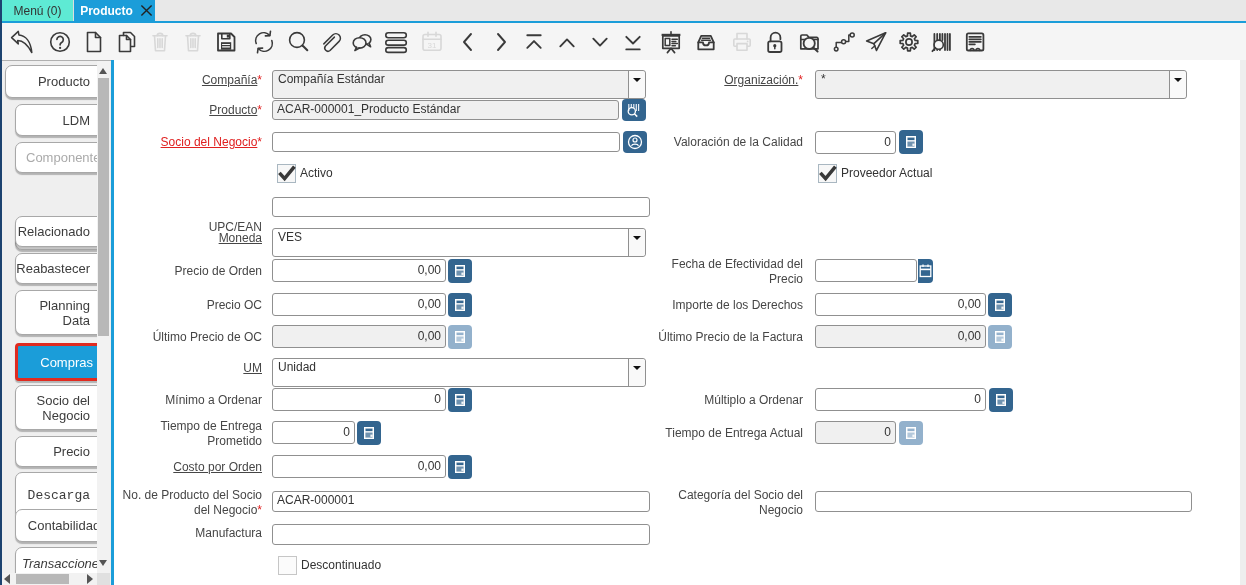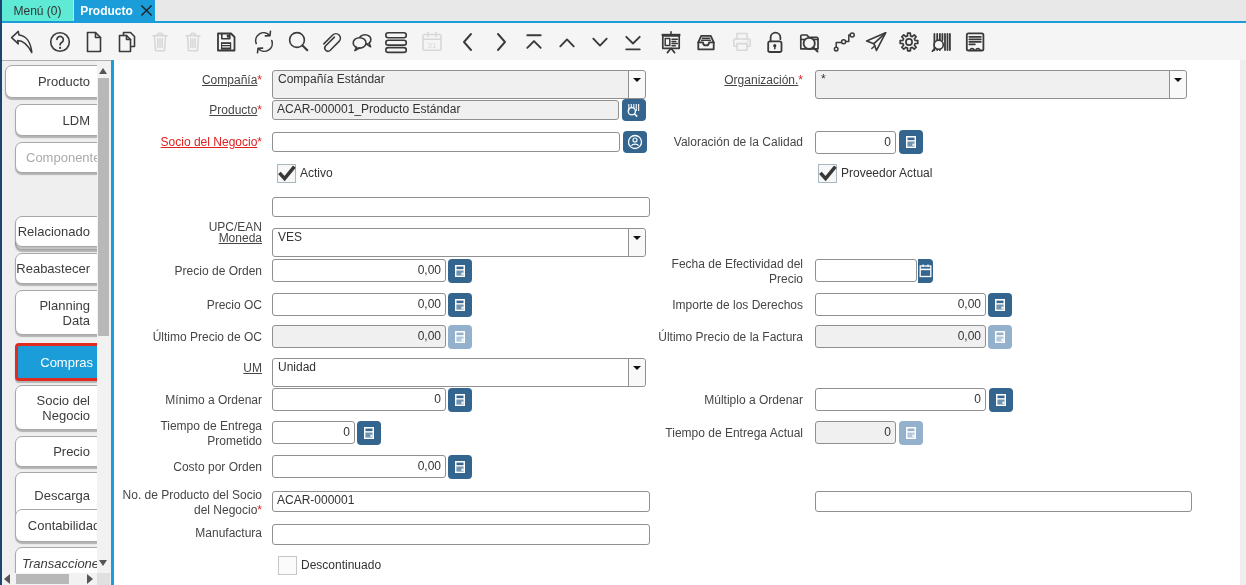--- a/index.html
+++ b/index.html
@@ -224,21 +224,21 @@
     <div class="stab" style="left:5px;top:4px;height:33px;width:102px;">Producto</div>
     <div class="stab" style="top:43px;height:32px;">LDM</div>
     <div class="stab dis" style="top:81px;height:31px;text-align:left;padding-left:10px;padding-right:0;">Componentes</div>
     <div class="stab" style="top:118px;height:31px;margin-top:40px;">Sustituto</div>
     <div class="stab" style="top:155px;height:31px;">Relacionado</div>
     <div class="stab" style="top:192px;height:31px;">Reabastecer</div>
     <div class="stab" style="top:229px;height:45px;white-space:normal;">Planning Data</div>
     <div class="stab sel" style="top:282px;height:38px;">Compras</div>
     <div class="stab" style="top:324px;height:45px;white-space:normal;">Socio del Negocio</div>
     <div class="stab" style="top:375px;height:31px;">Precio</div>
-    <div class="stab" style="top:411px;height:47px;">Descarga</div>
+    <div class="stab" style="top:411px;height:47px;font-family:Liberation Mono, monospace;">Descarga</div>
     <div class="stab" style="top:448px;height:33px;text-align:center;padding-left:6px;padding-right:0;">Contabilidad</div>
     <div class="stab" style="top:486px;height:33px;font-style:italic;text-align:left;padding-left:6px;padding-right:0;">Transacciones</div>
   </div>
   <div id="vsb" class="abs">
       <div class="thumb"></div>
       <div class="arr up"></div>
       <div class="arr dn"></div>
     </div>
   <div id="hsb" class="abs">
       <div class="thumb"></div>
@@ -394,33 +394,34 @@
     <div class="txt num ro" style="left:701px;top:361px;width:81px;">0</div>
     <div class="btn dis" style="left:785px;top:361px;width:24px;height:24px;">
         <svg width="24" height="24" viewBox="0 0 24 24" style="position:absolute;left:0;top:0">
           <rect x="7.7" y="6.7" width="8.6" height="10.6" fill="rgba(255,255,255,0.3)"></rect>
           <rect x="8.6" y="8.1" width="6.8" height="2.1" fill="#93b1cc"></rect>
           <rect x="7.9" y="10.2" width="8.2" height="1.3" fill="#fff"></rect>
           <rect x="13.4" y="13.6" width="2.3" height="2.3" fill="#fff" opacity="0.9"></rect>
           <rect x="7.7" y="6.7" width="8.6" height="10.6" fill="none" stroke="#fff" stroke-width="1.4"></rect>
         </svg>
       </div>
-    <div class="lbl" style="left:-52px;top:400px;width:200px;">Costo por Orden</div>
+    <div class="lbl" style="left:-52px;top:400px;width:200px;text-decoration:underline;">Costo por Orden</div>
     <div class="txt num" style="left:158px;top:395px;width:174px;">0,00</div>
     <div class="btn" style="left:334px;top:395px;width:24px;height:24px;">
         <svg width="24" height="24" viewBox="0 0 24 24" style="position:absolute;left:0;top:0">
           <rect x="7.7" y="6.7" width="8.6" height="10.6" fill="rgba(255,255,255,0.3)"></rect>
           <rect x="8.6" y="8.1" width="6.8" height="2.1" fill="#33658f"></rect>
           <rect x="7.9" y="10.2" width="8.2" height="1.3" fill="#fff"></rect>
           <rect x="13.4" y="13.6" width="2.3" height="2.3" fill="#fff" opacity="0.9"></rect>
           <rect x="7.7" y="6.7" width="8.6" height="10.6" fill="none" stroke="#fff" stroke-width="1.4"></rect>
         </svg>
       </div>
     <div class="lbl" style="left:-52px;top:428px;width:200px;">No. de Producto del Socio<br>del Negocio<span class="ast">*</span></div>
     <div class="txt" style="left:158px;top:431px;width:378px;height:21px;">ACAR-000001</div>
+    <div class="lbl" style="left:489px;top:428px;width:200px;">Categoría del Socio del<br>Negocio</div>
     <div class="txt" style="left:701px;top:431px;width:377px;height:21px;"></div>
     <div class="lbl" style="left:-52px;top:466px;width:200px;">Manufactura</div>
     <div class="txt" style="left:158px;top:464px;width:378px;height:21px;"></div>
     <div class="chk off" style="left:164px;top:496px;"></div>
       <div class="chklbl" style="left:187px;top:498px;">Descontinuado</div>
     </div>
   <div id="rightsb" class="abs"></div>
   <div id="leftstrip" class="abs"></div>
 </div>
 

